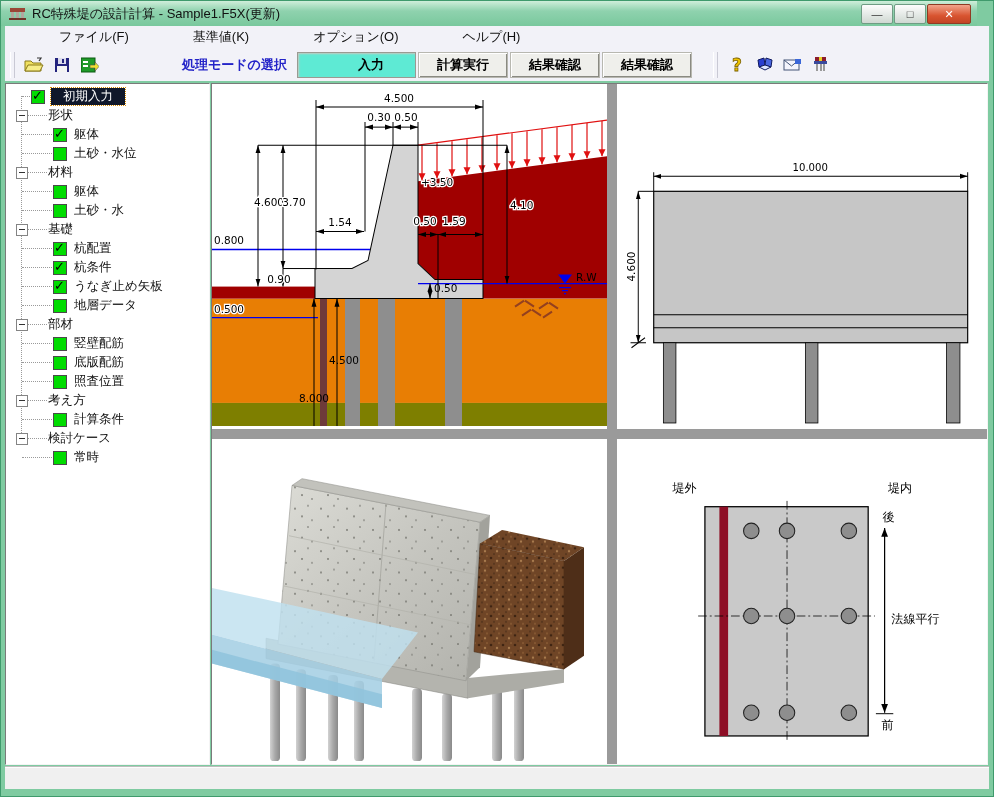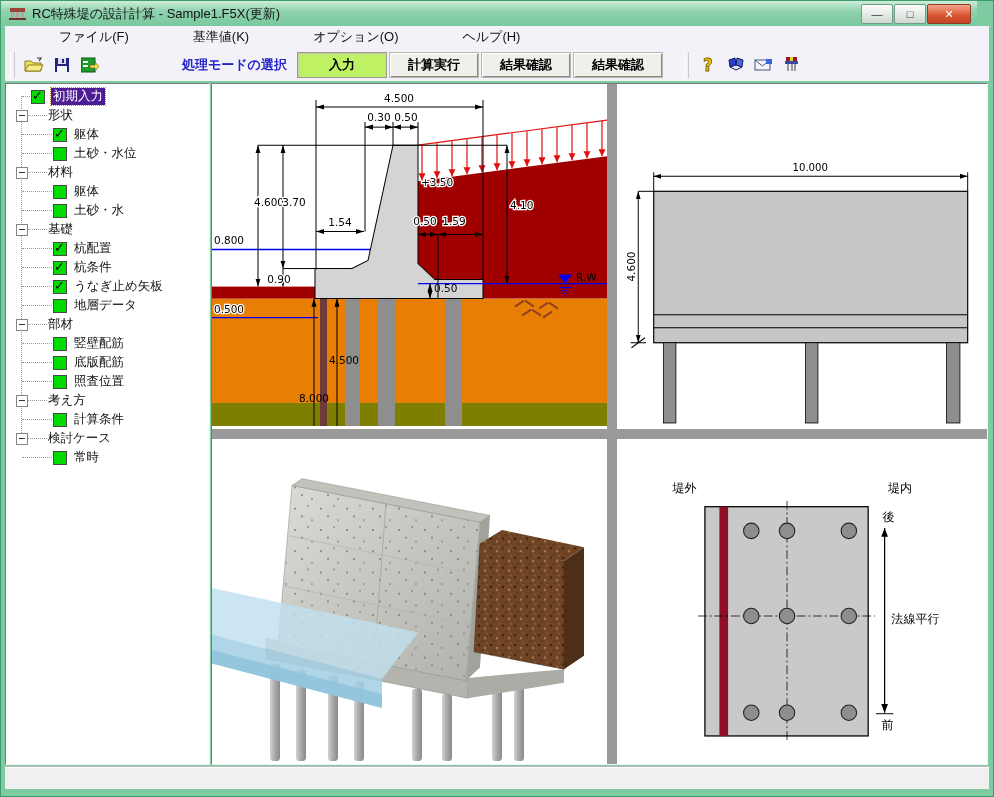--- a/index.html
+++ b/index.html
@@ -16,21 +16,21 @@
   
   .menubar{position:absolute;left:4px;right:4px;top:25px;height:22px;background:#f2f2f8;border-bottom:1px solid #dcdce4;
     display:flex;align-items:center;font-size:13px;color:#111;}
   .menu-item{padding:0 10px;margin-left:44px;}
   .toolbar{position:absolute;left:4px;right:4px;top:47px;height:33px;background:#f2f2f8;display:flex;align-items:center;}
   .tsep{width:3px;height:26px;border-left:1px solid #fff;border-right:1px solid #c9c9d4;margin:0 5px;}
   .tbtn{width:26px;height:26px;display:flex;align-items:center;justify-content:center;border:1px solid transparent;}
   .mode-label{color:#2424c8;font-weight:bold;font-size:13px;margin:0 10px 0 78px;}
   .mbtn{height:24px;min-width:88px;margin-right:2px;font-size:13px;font-weight:bold;display:inline-flex;align-items:center;justify-content:center;
     background:#efefeb;border:1px solid #b8b8b0;box-shadow:inset 1px 1px 0 #ffffff, inset -1px -1px 0 #8a8a82;color:#000;}
-  .mbtn.active{background:#bef264;box-shadow:inset 1px 1px 2px #c8c8c0;border:1px solid #9a9a92;}
+  .mbtn.active{background:#5eead4;box-shadow:inset 1px 1px 2px #c8c8c0;border:1px solid #9a9a92;padding-left:29px;}
   .mbtn.disabled{color:#000000;}
   .right-icons{margin-left:14px;display:flex;align-items:center;}
   
   .main{position:absolute;left:4px;right:4px;top:80px;bottom:29px;background:#7fcba1;}
   .treepanel{position:absolute;left:0;top:2px;bottom:2px;width:203px;background:#fff;
     border:1px solid;border-color:#7a7a7a #f4f4f4 #f4f4f4 #7a7a7a;overflow:hidden;}
   .tree{position:relative;padding-top:3px;font-size:12.5px;color:#111;}
   .tree::before{content:"";position:absolute;left:15px;top:12px;height:343px;border-left:1px dotted #9a9a9a;}
   .trow{position:relative;height:19px;display:flex;align-items:center;}
   .trow::before{content:"";position:absolute;top:9px;border-top:1px dotted #9a9a9a;}
@@ -40,21 +40,21 @@
   .root{padding-left:25px;}
   .group{padding-left:10px;}
   .child{padding-left:47px;}
   .cb{width:12px;height:12px;background:#00dc00;border:1px solid #4a4a4a;flex:0 0 auto;position:relative;z-index:1;}
   .cb.c::after{content:"✓";position:absolute;left:0px;top:-3px;font-size:13px;font-weight:bold;color:#000;}
   .exp{width:10px;height:10px;border:1px solid #848484;background:#fff;position:relative;flex:0 0 auto;z-index:1;}
   .exp::before{content:"";position:absolute;left:2px;top:4px;width:6px;height:1px;background:#333;}
   .root .tlabel{margin-left:6px;}
   .group .tlabel{margin-left:20px;}
   .child .tlabel{margin-left:7px;}
-  .tlabel.sel{background:#4c1d95;color:#fff;outline:1px dotted #d98a00;padding:0 2px;}
+  .tlabel.sel{background:#0f172a;color:#fff;outline:1px dotted #d98a00;padding:0 12px;}
   .drawarea{position:absolute;left:206px;right:1px;top:2px;bottom:2px;background:#9a9a9a;
     border:1px solid;border-color:#7a7a7a #f4f4f4 #f4f4f4 #7a7a7a;
     display:grid;grid-template-columns:395px 1fr;grid-template-rows:345px 1fr;gap:10px;}
   .cell{background:#fff;overflow:hidden;}
   .cell svg{display:block;width:100%;height:100%;}
   
   .statusbar{position:absolute;left:4px;right:4px;bottom:7px;height:21px;background:#f0f0f0;
     border-top:1px solid #fdfdfd;box-shadow:0 -1px 0 #bcbcbc;font-size:12px;color:#444;padding-left:8px;display:flex;align-items:center;}
   svg text{font-family:"DejaVu Sans","Liberation Sans",sans-serif;}
   .dimt{font-size:10.5px;fill:#000;}

